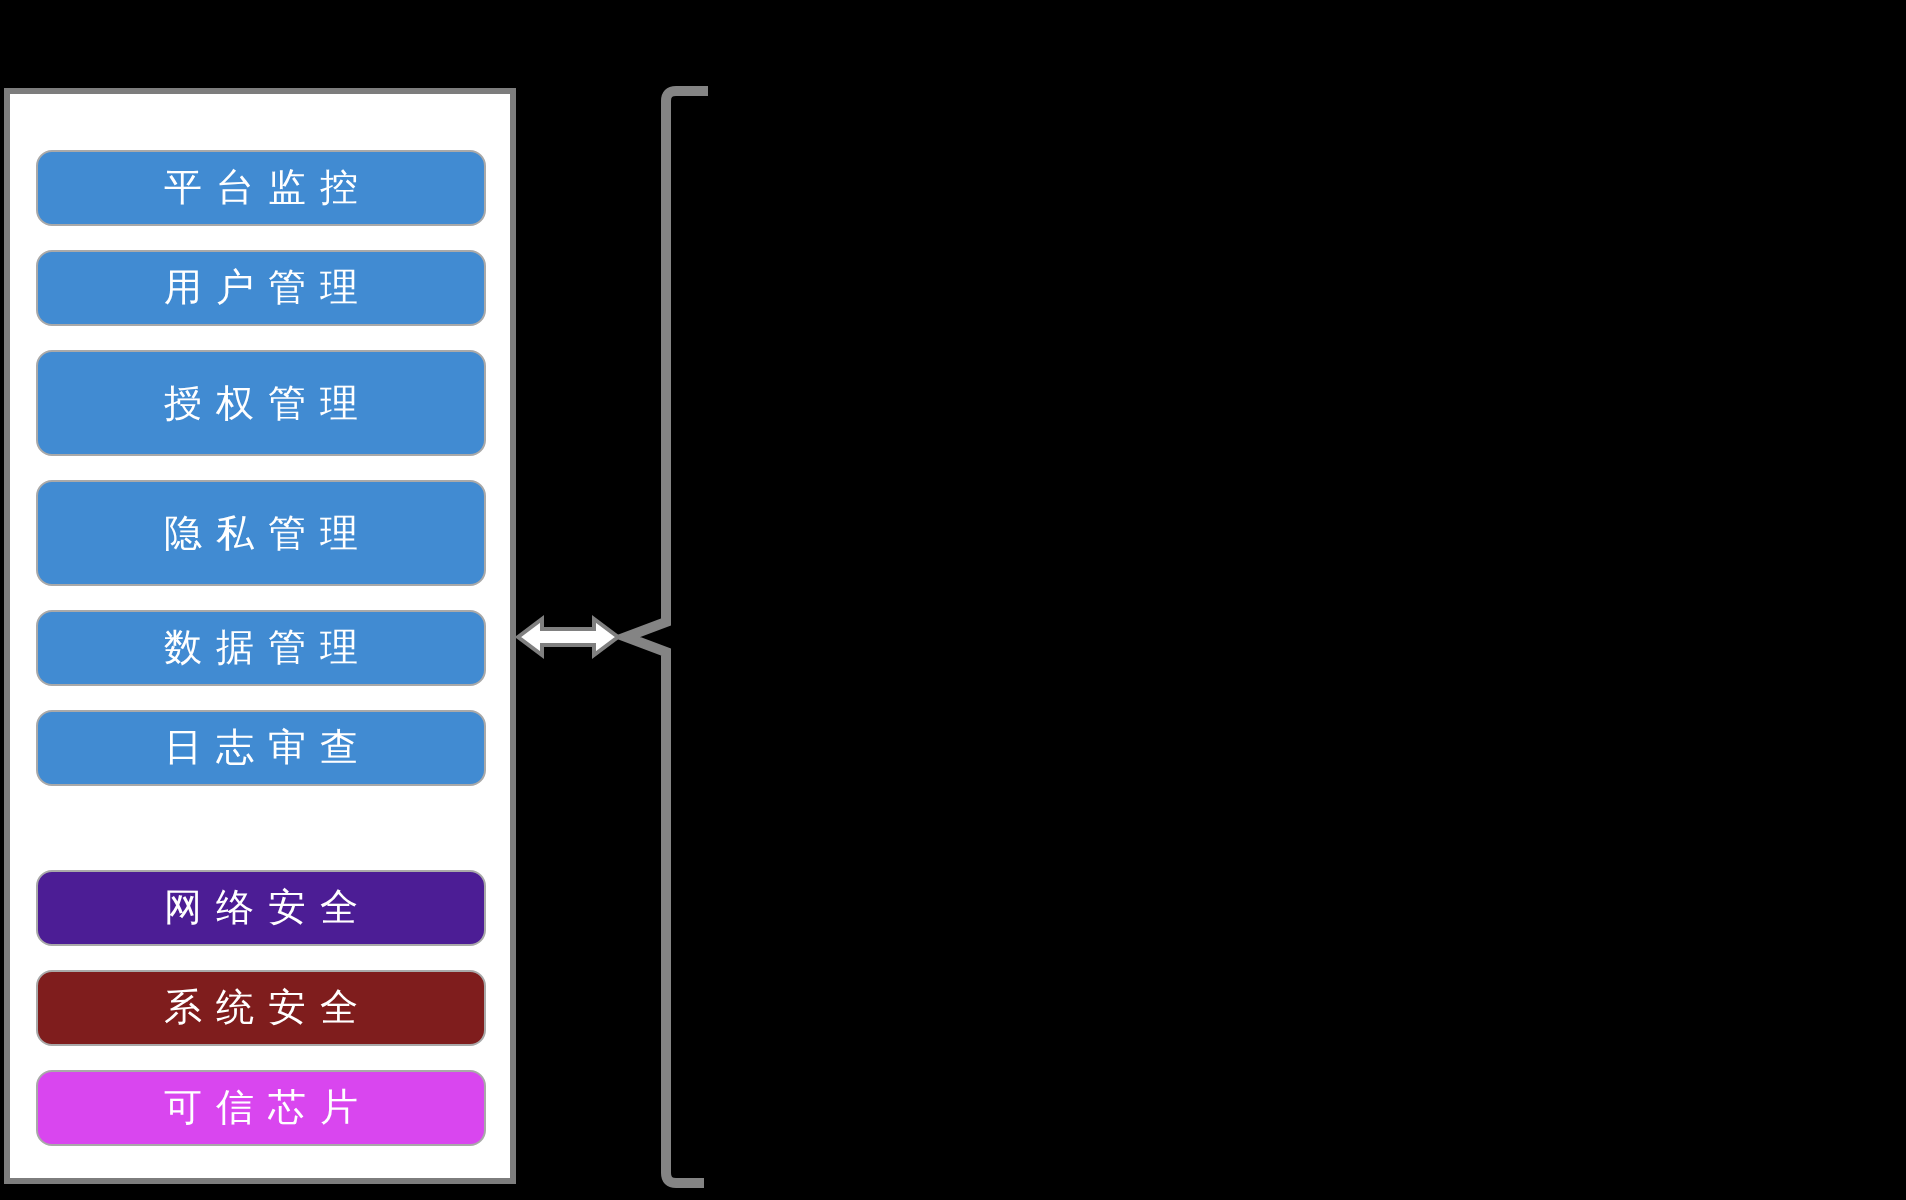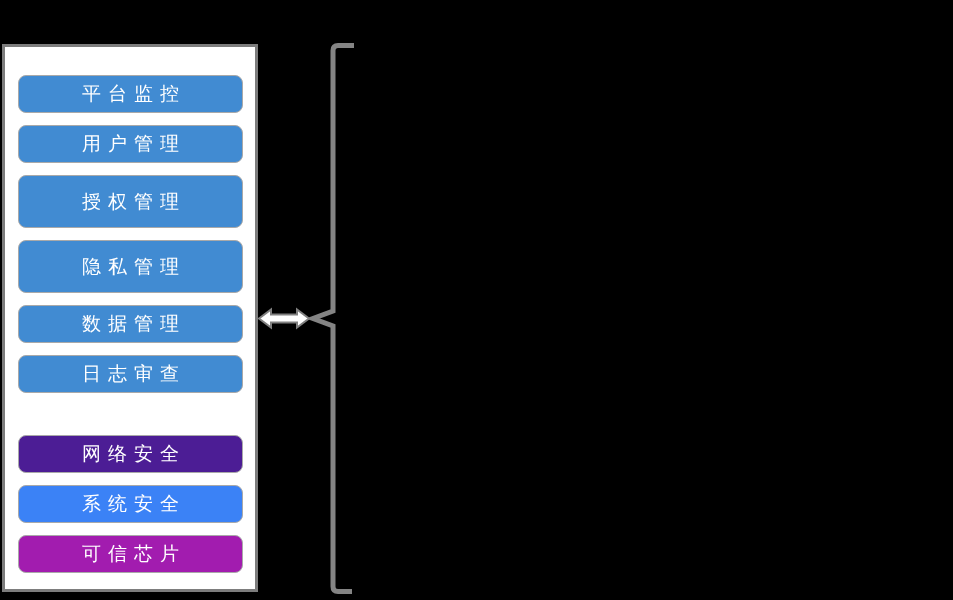--- a/index.html
+++ b/index.html
@@ -45,21 +45,21 @@
   }
 </style>
 </head>
 <body>
 
 <div id="canvas" style="--bg: #000000; --panel-bg: #FFFFFF; --panel-border: #7D7D7D; --btn-text: #FFFFFF;">
 
   <div class="panel">
     <div class="module-group"><div class="module-btn" style="background: rgb(65, 139, 210);">平台监控</div><div class="module-btn" style="background: rgb(65, 139, 210);">用户管理</div><div class="module-btn tall" style="background: rgb(65, 139, 210);">授权管理</div><div class="module-btn tall" style="background: rgb(65, 139, 210);">隐私管理</div><div class="module-btn" style="background: rgb(65, 139, 210);">数据管理</div><div class="module-btn" style="background: rgb(65, 139, 210);">日志审查</div></div>
     <div class="group-spacer"></div>
-    <div class="module-group"><div class="module-btn" style="background: #4c1d95;">网络安全</div><div class="module-btn" style="background: #3b82f6;">系统安全</div><div class="module-btn" style="background: #a21caf; font-family: Liberation Mono, monospace;">可信芯片</div></div>
+    <div class="module-group"><div class="module-btn" style="background: #4c1d95;">网络安全</div><div class="module-btn" style="background: #7f1d1d;">系统安全</div><div class="module-btn" style="background: #d946ef; font-family: Liberation Mono, monospace;">可信芯片</div></div>
   </div>
 
   <svg class="connector-layer" width="953" height="600" viewBox="0 0 953 600">
 
     <path d="M 354 45.5
              L 338 45.5
              Q 333 45.5 333 50.5
              L 333 311
              L 313 318.5
              L 333 326

